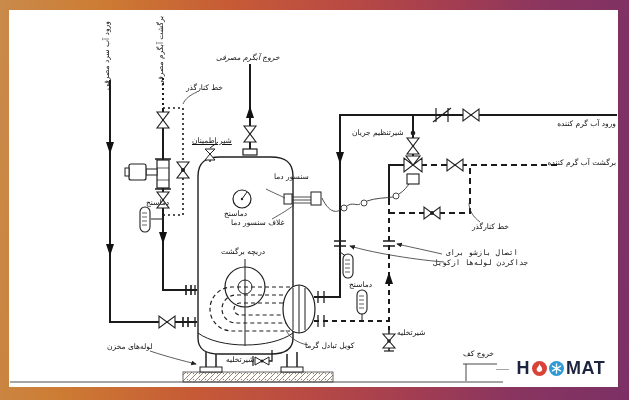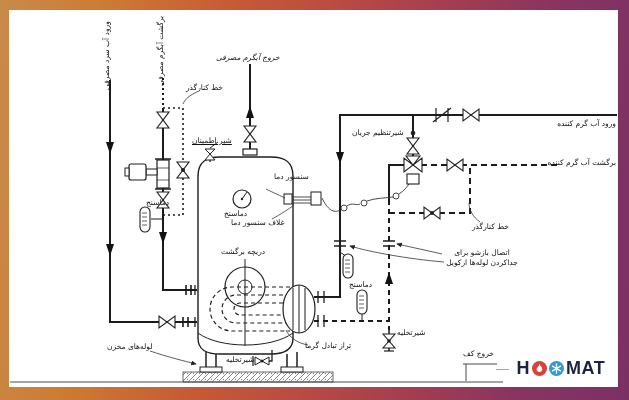--- a/index.html
+++ b/index.html
@@ -13,21 +13,21 @@
   svg.diagram{position:absolute;left:0;top:0;}
   .lbl{
     position:absolute;
     font:7.5px "DejaVu Sans",sans-serif;
     color:#121212;
     direction:rtl;
     white-space:nowrap;
     line-height:10px;
   }
   .vlbl{transform:rotate(-90deg);transform-origin:left top;}
-  .note{width:92px;text-align:center;}
+  .note{width:92px;text-align:center;font-family:Liberation Mono, monospace;}
   .logo{
     position:absolute;left:496px;top:358px;
     display:flex;align-items:center;gap:2px;
     font-family:"Liberation Sans",sans-serif;
     font-weight:bold;font-size:18px;color:#1d2440;letter-spacing:.5px;
   }
   .logo .dash{color:#9a9a9a;font-weight:400;font-size:13px;margin-right:5px;}
   .badge{display:block;}
 </style>
 </head>
@@ -252,21 +252,21 @@
 <div class="lbl" style="left:186px;top:83px;">خط کنارگذر</div>
 <div class="lbl" style="left:216px;top:53px;font-style:italic;">خروج آبگرم مصرفی</div>
 <div class="lbl" style="left:192px;top:136px;text-decoration:underline;">شیر اطمینان</div>
 <div class="lbl" style="left:146px;top:198px;">دماسنج</div>
 <div class="lbl" style="left:224px;top:209px;">دماسنج</div>
 <div class="lbl" style="left:243px;top:172px;margin-left:31px;">سنسور دما</div>
 <div class="lbl" style="left:231px;top:218px;">غلاف سنسور دما</div>
 <div class="lbl" style="left:221px;top:247px;">دریچه برگشت</div>
 <div class="lbl" style="left:107px;top:342px;">لوله‌های مخزن</div>
 <div class="lbl" style="left:226px;top:355px;">شیرتخلیه</div>
-<div class="lbl" style="left:305px;top:341px;">تراز تبادل گرما</div>
+<div class="lbl" style="left:305px;top:341px;">کویل تبادل گرما</div>
 <div class="lbl" style="right:13px;top:103px;margin-top:16px;">ورود آب گرم کننده</div>
 <div class="lbl" style="left:352px;top:128px;">شیرتنظیم جریان</div>
 <div class="lbl" style="right:13px;top:158px;">برگشت آب گرم کننده</div>
 <div class="lbl" style="left:472px;top:222px;">خط کنارگذر</div>
 <div class="lbl note" style="left:436px;top:248px;">
   <div>اتصال بازشو برای</div>
   <div>جداکردن لوله‌ها ازکویل</div>
 </div>
 <div class="lbl" style="left:349px;top:280px;">دماسنج</div>
 <div class="lbl" style="left:397px;top:328px;">شیرتخلیه</div>

